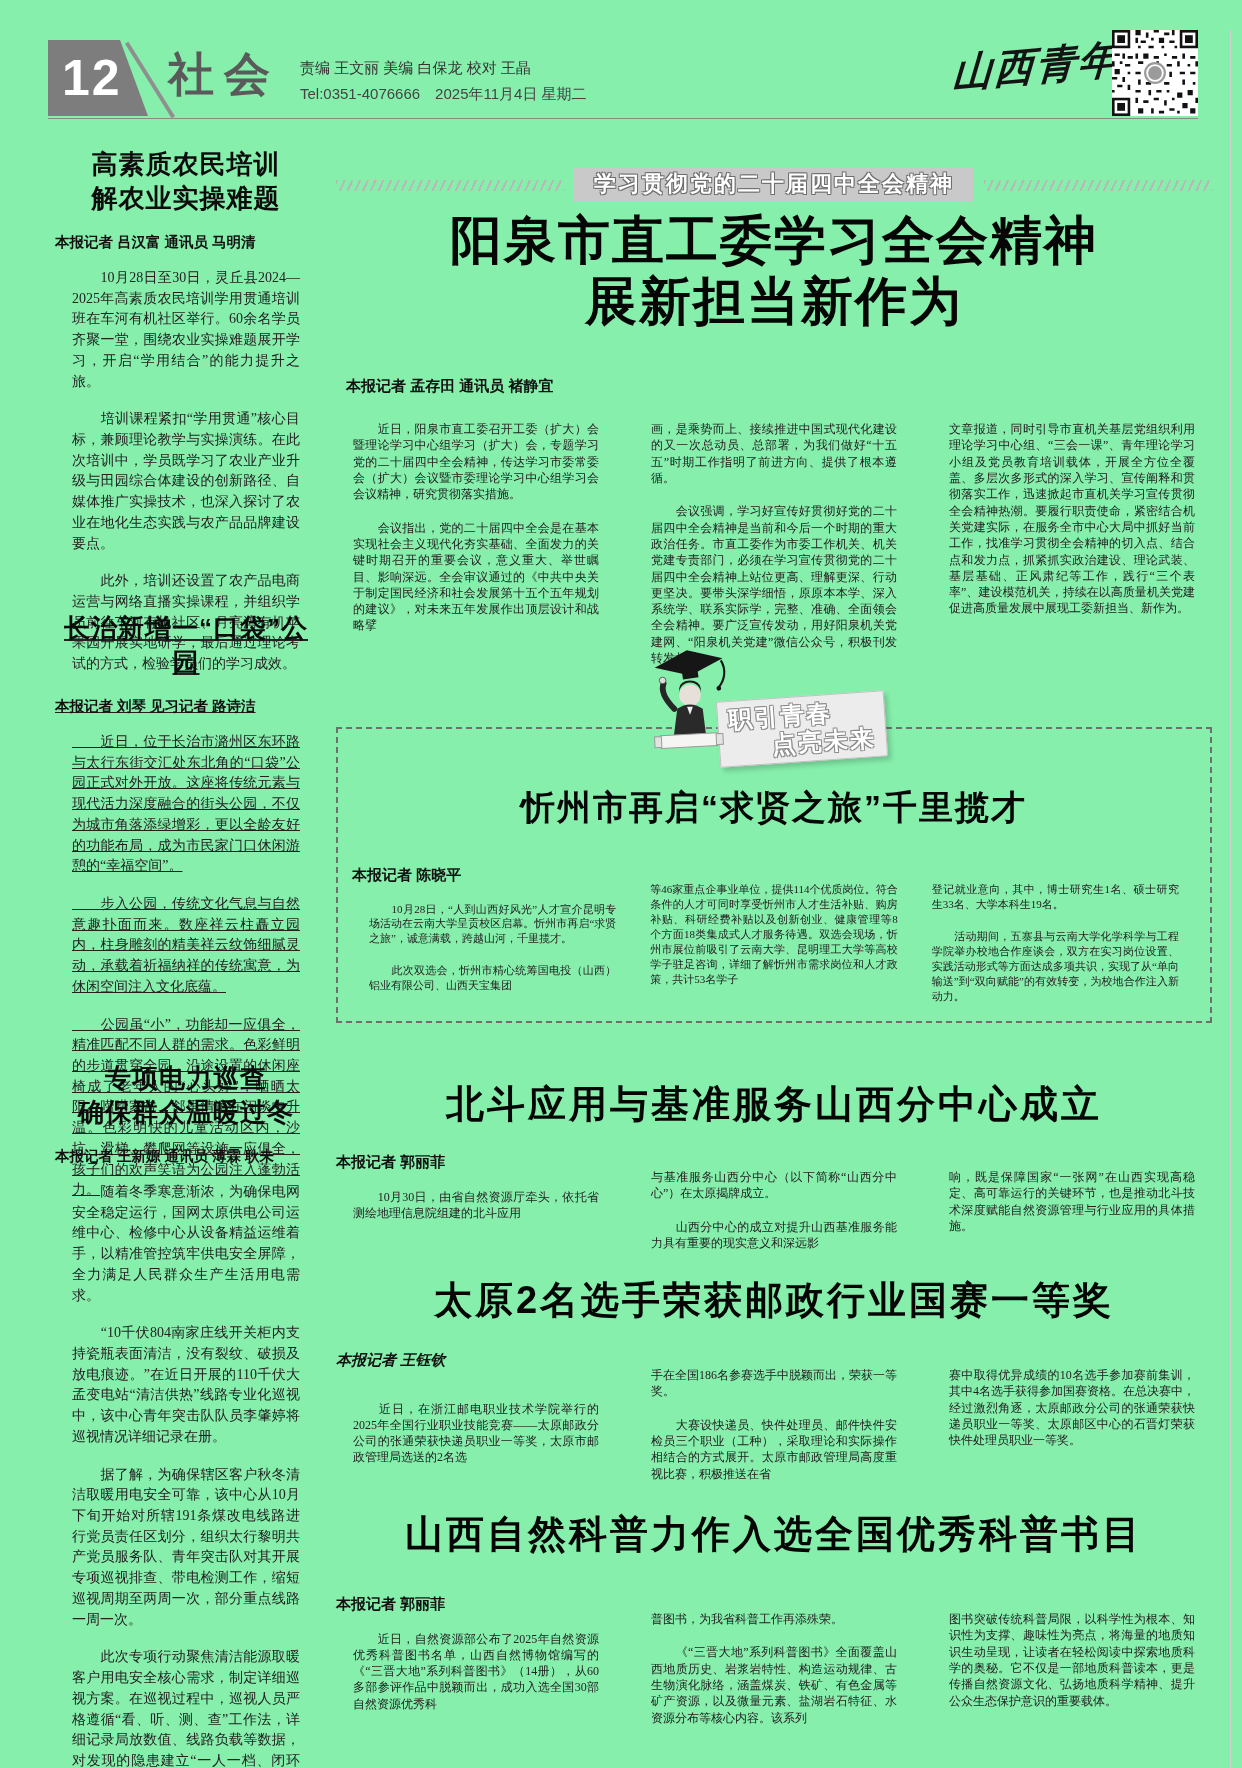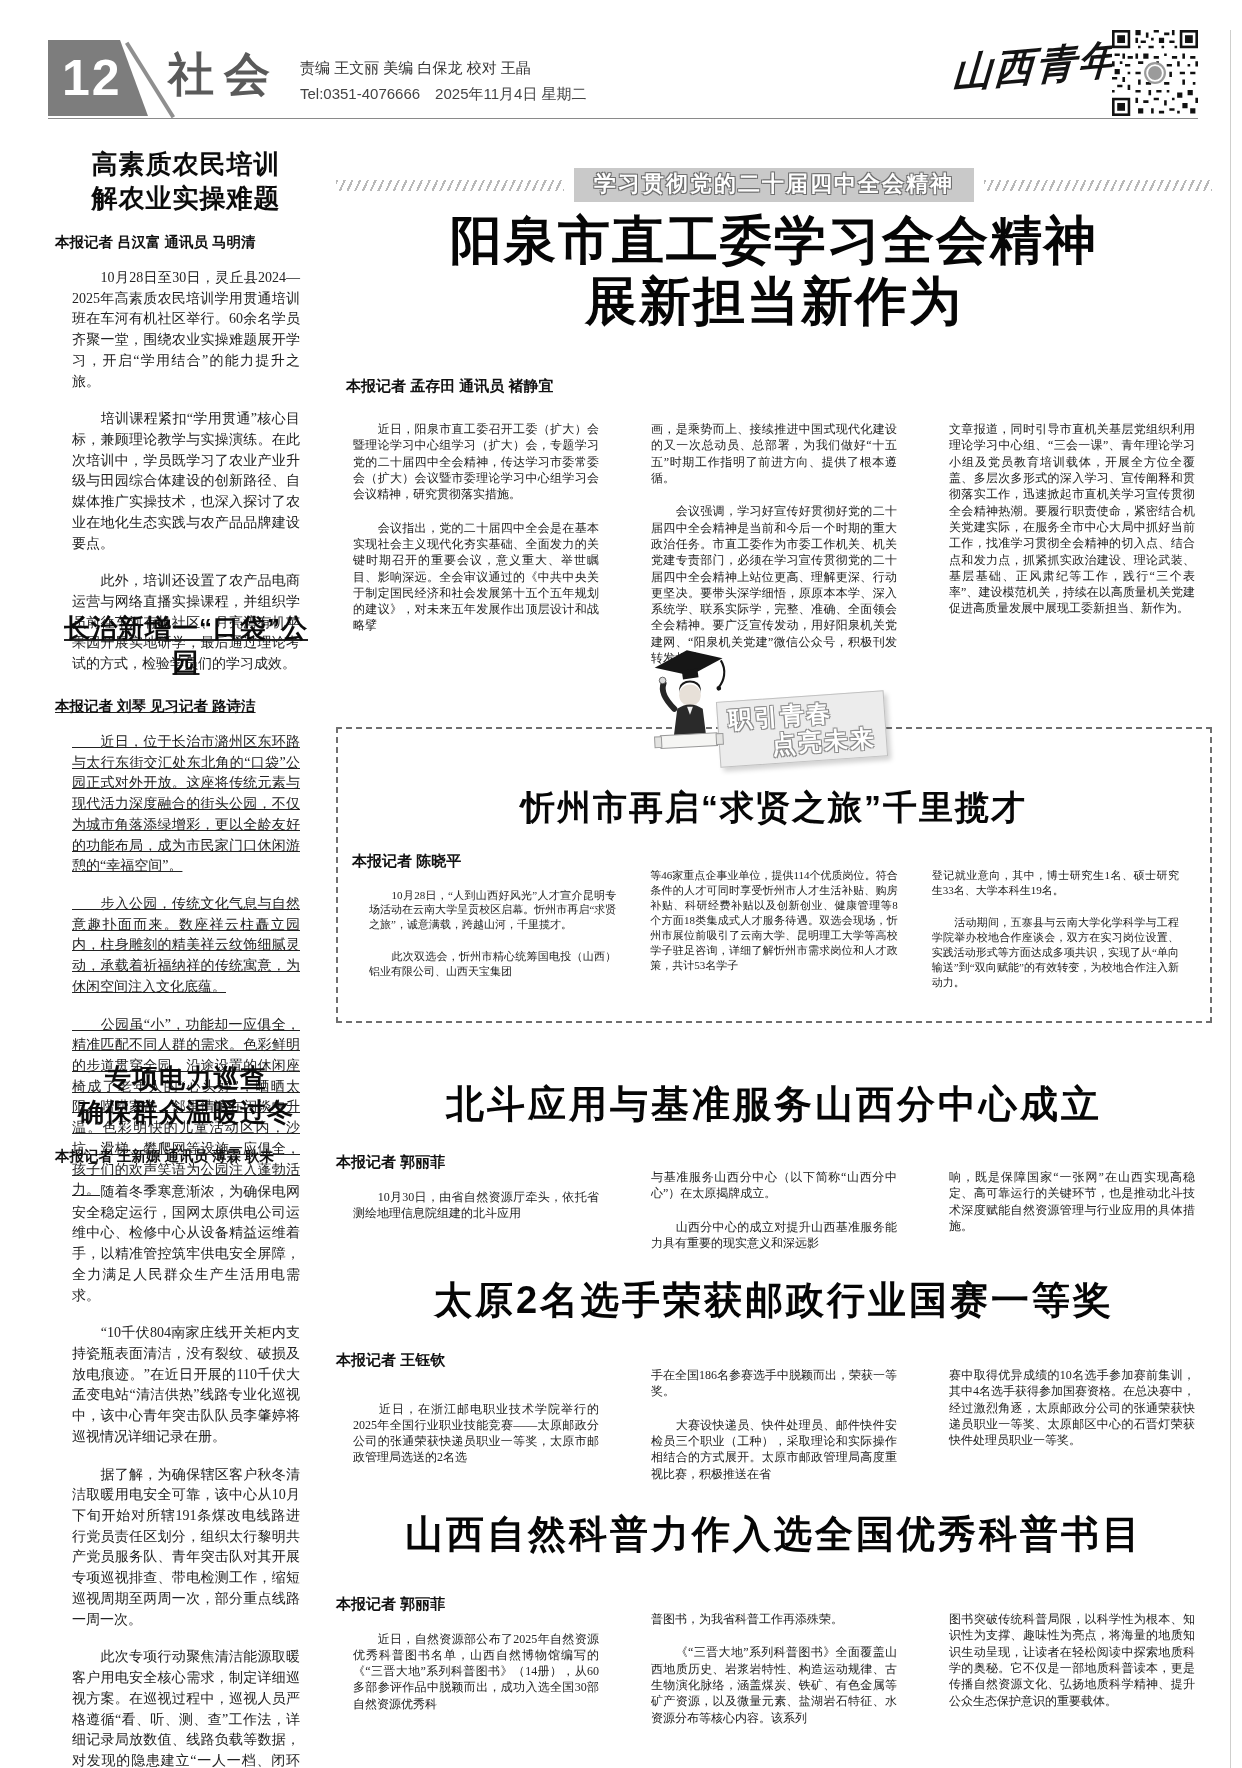--- a/index.html
+++ b/index.html
@@ -1,16 +1,16 @@
 <!DOCTYPE html>
 <html><head>
 <meta charset="utf-8">
 <style>
   html,body{margin:0;padding:0;background:#e8e8e8;}
-  .page{position:relative;width:1242px;height:1768px;background:#ffffff;overflow:hidden;
+  .page{position:relative;width:1242px;height:1768px;background:#86efac;overflow:hidden;
         font-family:"Liberation Serif","DejaVu Serif",serif;color:#222;}
   
   .pagenum-box{position:absolute;left:48px;top:40px;width:100px;height:76px;background:#7d7d7d;
         clip-path:polygon(0 0,72% 0,100% 100%,0 100%);display:flex;align-items:center;}
   .pagenum-box span{color:#fff;font:bold 50px/1 "Liberation Sans","DejaVu Sans",sans-serif;padding-left:14px;letter-spacing:2px;}
   .diag-stroke{position:absolute;left:148px;top:36px;width:4px;height:88px;background:#8f8f8f;transform:rotate(-32deg);}
   .section-name{position:absolute;left:168px;top:52px;font:bold 46px/1 "Liberation Serif","DejaVu Serif",serif;
         color:#5a5a5a;letter-spacing:10px;}
   .editors{position:absolute;left:300px;top:55px;font:15px/1.7 "Liberation Sans","DejaVu Sans",sans-serif;color:#333;}
   .editors .l2{font-size:15px;color:#444;}
@@ -38,21 +38,21 @@
   .main-byline{position:absolute;left:346px;top:376px;}
   .cols{position:absolute;left:336px;width:876px;display:flex;gap:18px;}
   .col{flex:1;min-width:0;}
   .col .frag{font-size:12px;line-height:1.36;}
   .col .byline{margin-bottom:14px;}
   .main-cols{top:404px;}
   
   .xz-box{position:absolute;left:336px;top:727px;width:876px;height:296px;border:2px dashed #6f6f6f;box-sizing:border-box;}
   .xz-headline{position:absolute;left:0;top:58px;width:100%;text-align:center;
         font:bold 34px/1.2 "Liberation Sans","DejaVu Sans",sans-serif;color:#070707;letter-spacing:2px;}
-  .xz-cols{position:absolute;left:14px;top:122px;width:844px;display:flex;}
+  .xz-cols{position:absolute;left:14px;top:136px;width:844px;display:flex;}
   .xz-cols .frag{font-size:11px;line-height:1.36;}
   .xz-cols .byline{margin-bottom:12px;}
   
   .grad-figure{position:absolute;left:645px;top:645px;width:88px;height:112px;z-index:3;}
   .ribbon{position:absolute;left:718px;top:696px;width:168px;height:66px;background:#ececec;border:1px solid #c0c0c0;
         transform:rotate(-4deg);box-shadow:3px 4px 5px rgba(0,0,0,.18);z-index:2;padding:4px 10px;box-sizing:border-box;}
   .ribbon .rl{font:bold 24px/1.15 "Liberation Sans","DejaVu Sans",sans-serif;color:#fff;letter-spacing:2px;
         text-shadow:-1px -1px 0 #8c8c8c,1px -1px 0 #8c8c8c,-1px 1px 0 #8c8c8c,1px 1px 0 #8c8c8c;}
   .ribbon .rl2{text-align:right;}
   
@@ -219,21 +219,21 @@
         <p class="frag">　　山西分中心的成立对提升山西基准服务能力具有重要的现实意义和深远影</p>
       </div>
     <div class="col">
         <p class="frag">响，既是保障国家“一张网”在山西实现高稳定、高可靠运行的关键环节，也是推动北斗技术深度赋能自然资源管理与行业应用的具体措施。</p>
       </div>
   </div>
 
   <div class="sec-headline ty-headline">太原2名选手荣获邮政行业国赛一等奖</div>
   <div class="cols ty-cols">
     <div class="col">
-      <div class="byline" style="margin-bottom:31px;">本报记者 王钰钦</div>
+      <div class="byline" style="margin-bottom:31px;font-style:italic;">本报记者 王钰钦</div>
       <div>
           <p class="frag">　　近日，在浙江邮电职业技术学院举行的2025年全国行业职业技能竞赛——太原邮政分公司的张通荣获快递员职业一等奖，太原市邮政管理局选送的2名选</p>
         </div>
     </div>
     <div class="col">
         <p class="frag">手在全国186名参赛选手中脱颖而出，荣获一等奖。</p>
         <p class="frag">　　大赛设快递员、快件处理员、邮件快件安检员三个职业（工种），采取理论和实际操作相结合的方式展开。太原市邮政管理局高度重视比赛，积极推送在省</p>
       </div>
     <div class="col">
         <p class="frag">赛中取得优异成绩的10名选手参加赛前集训，其中4名选手获得参加国赛资格。在总决赛中，经过激烈角逐，太原邮政分公司的张通荣获快递员职业一等奖、太原邮区中心的石晋灯荣获快件处理员职业一等奖。</p>

